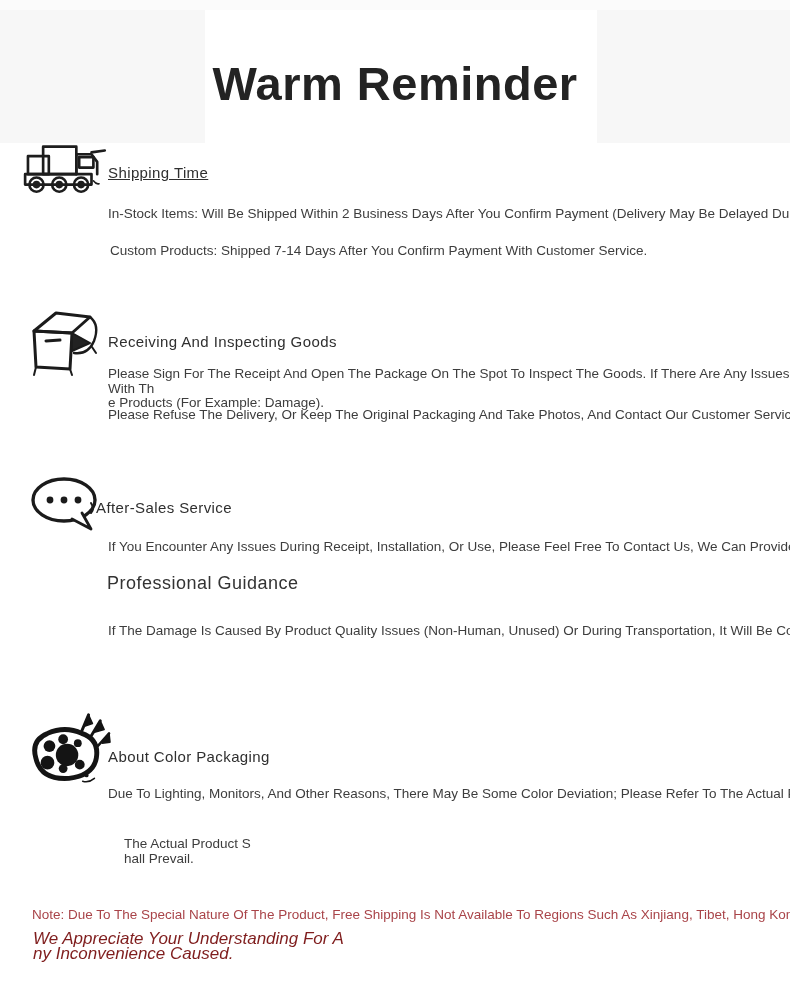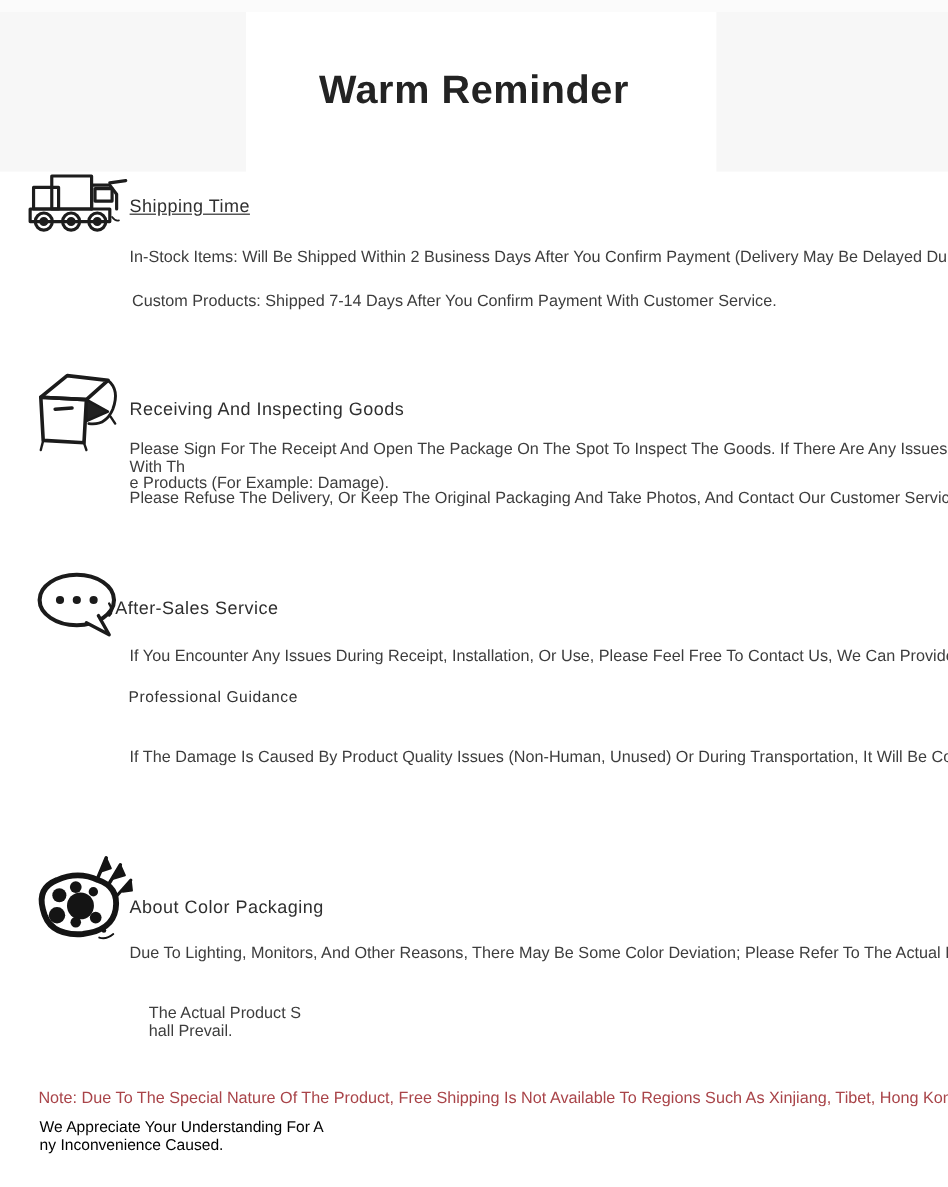--- a/index.html
+++ b/index.html
@@ -16,39 +16,39 @@
   .bg-patch { position: absolute; background: #f7f7f7; }
   .patch-top-left  { left: 0;   top: 10px; width: 205px; height: 133px; }
   .patch-top-right { left: 597px; top: 10px; width: 193px; height: 133px; }
   .patch-top-band  { left: 0; top: 0; width: 790px; height: 10px; background: #fbfbfb; }
 
   .title {
     position: absolute;
     left: 0; top: 56px;
     width: 790px;
     text-align: center;
-    font-size: 33px;
+    font-size: 47px;
     font-weight: 700;
     letter-spacing: 0.5px;
     color: #232323;
   }
 
   .icon { position: absolute; }
   .icon svg { display: block; width: 100%; height: 100%; }
 
   .h {
     position: absolute;
     font-size: 15px;
     letter-spacing: 0.4px;
     color: #2f2f2f;
     white-space: nowrap;
   }
   .sub {
     position: absolute;
-    font-size: 13px;
+    font-size: 18px;
     letter-spacing: 0.5px;
     color: #333333;
     white-space: nowrap;
   }
   .p {
     position: absolute;
     font-size: 13.5px;
     color: #3d3d3d;
     white-space: nowrap;
     line-height: 15px;
@@ -57,24 +57,25 @@
 
   .note {
     position: absolute;
     left: 32px; top: 907px;
     font-size: 13.5px;
     white-space: nowrap;
   }
   .footer {
     position: absolute;
     left: 33px; top: 932px;
-    font-size: 13px;
-    color: #000000;
+    font-size: 17px;
+    color: #7f1d1d;
     white-space: pre-line;
     line-height: 14.5px;
+    font-style: italic;
   }
 </style>
 </head>
 <body>
 
 <div class="page">
 
   <div class="bg-patch patch-top-band"></div>
   <div class="bg-patch patch-top-left"></div>
   <div class="bg-patch patch-top-right"></div>

